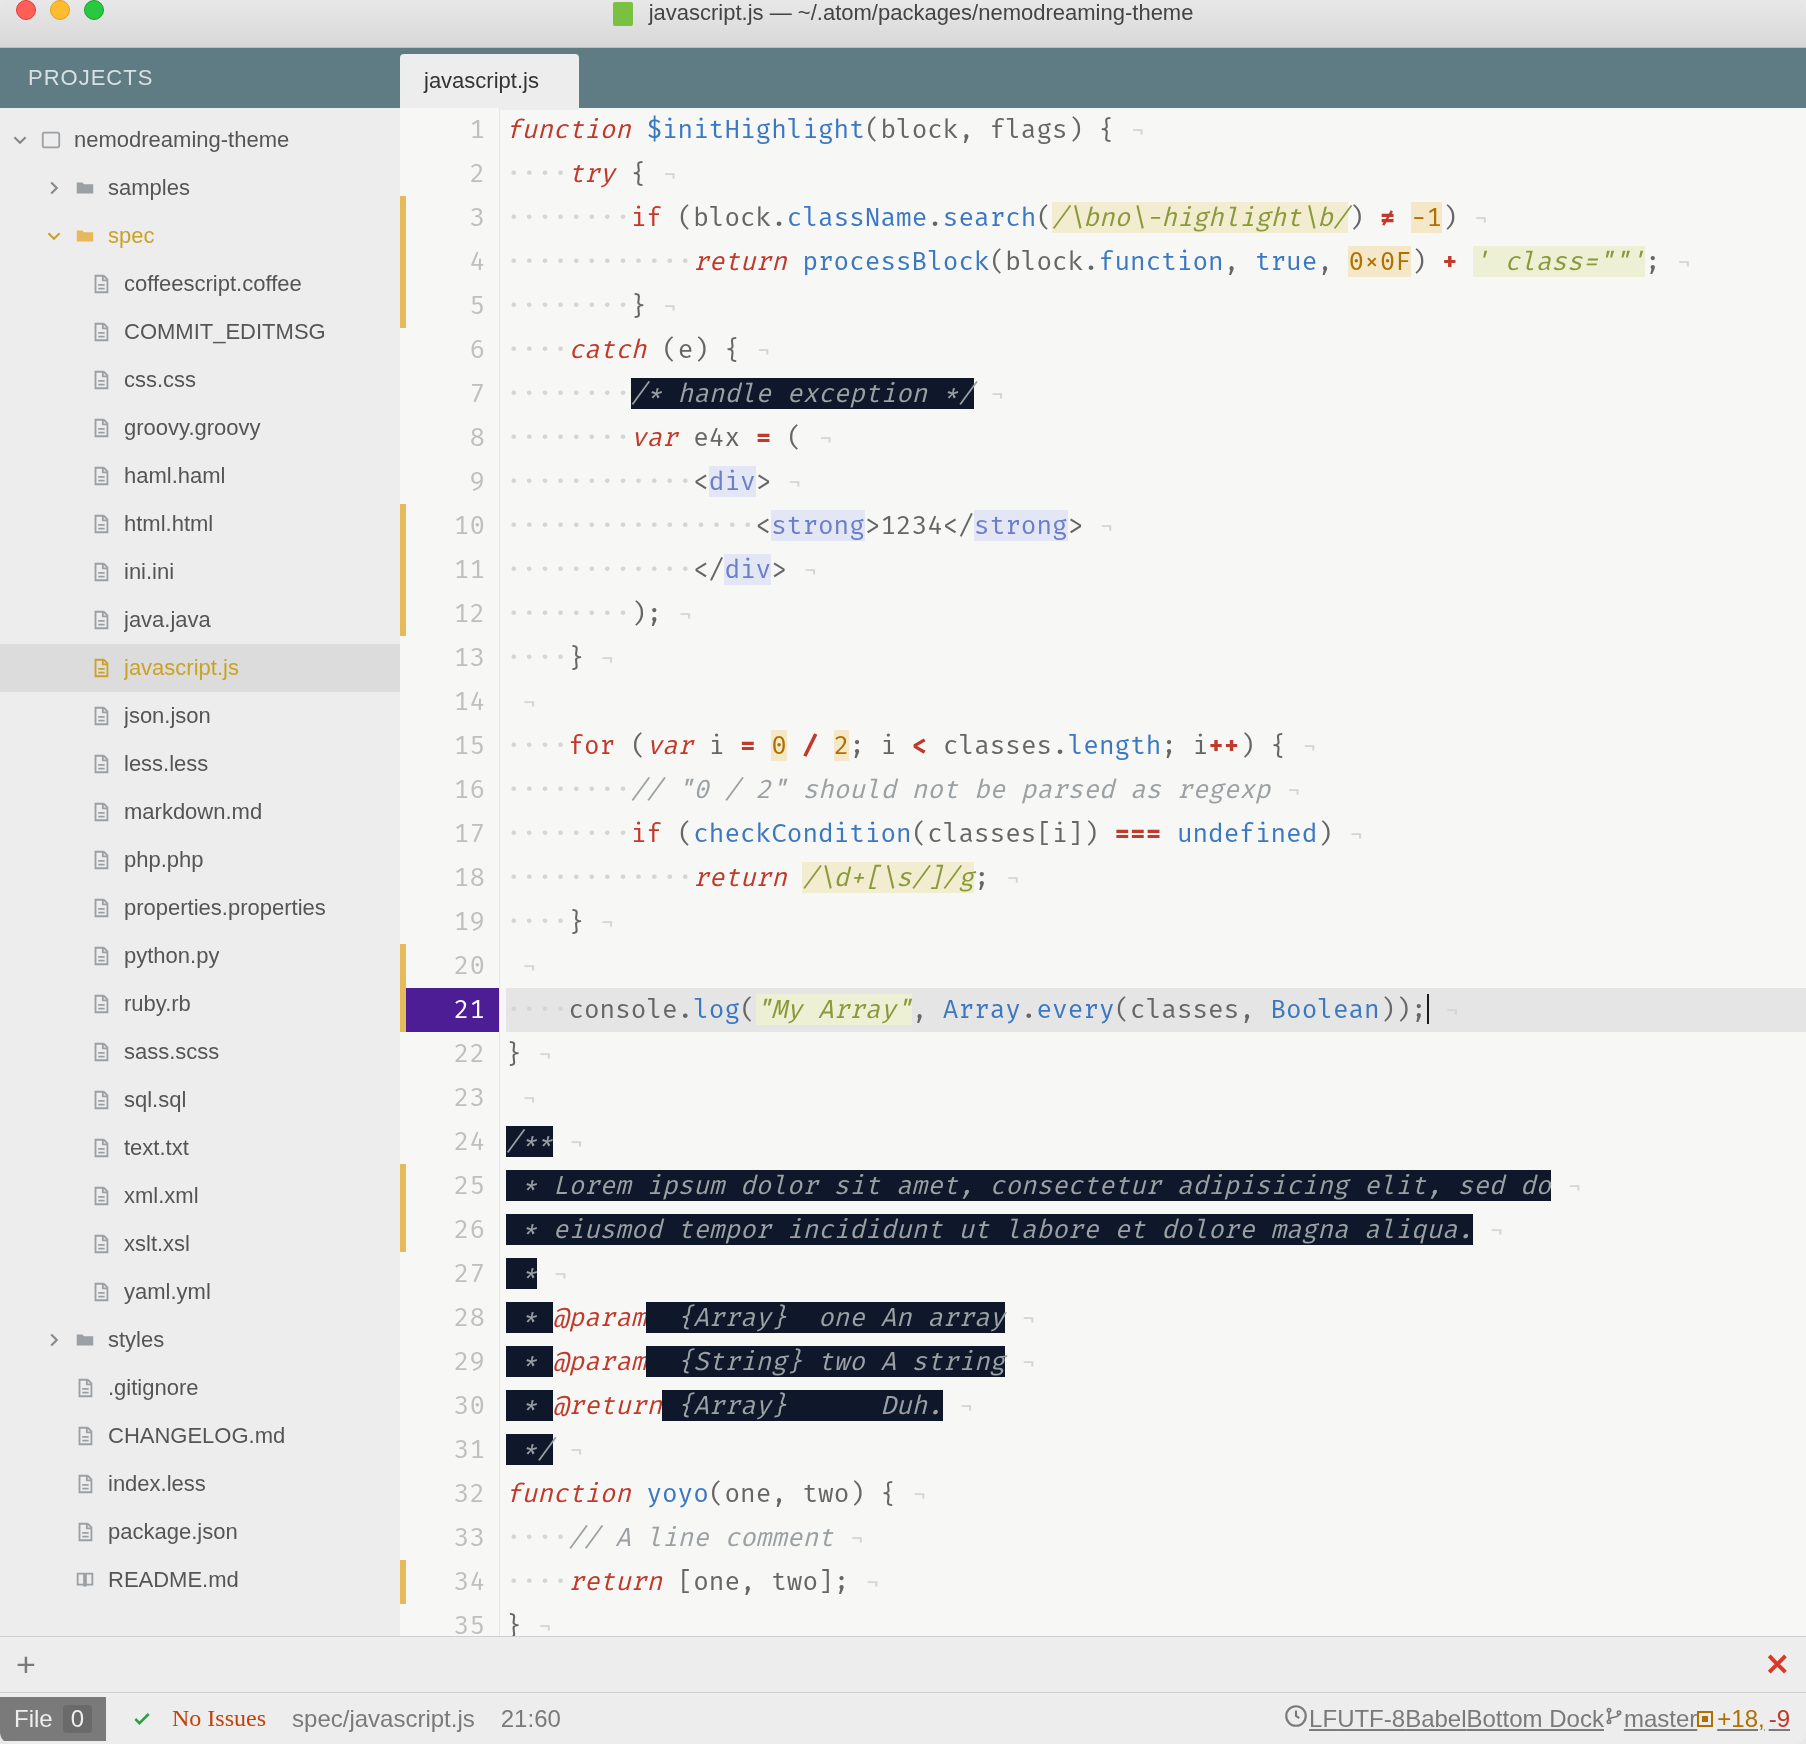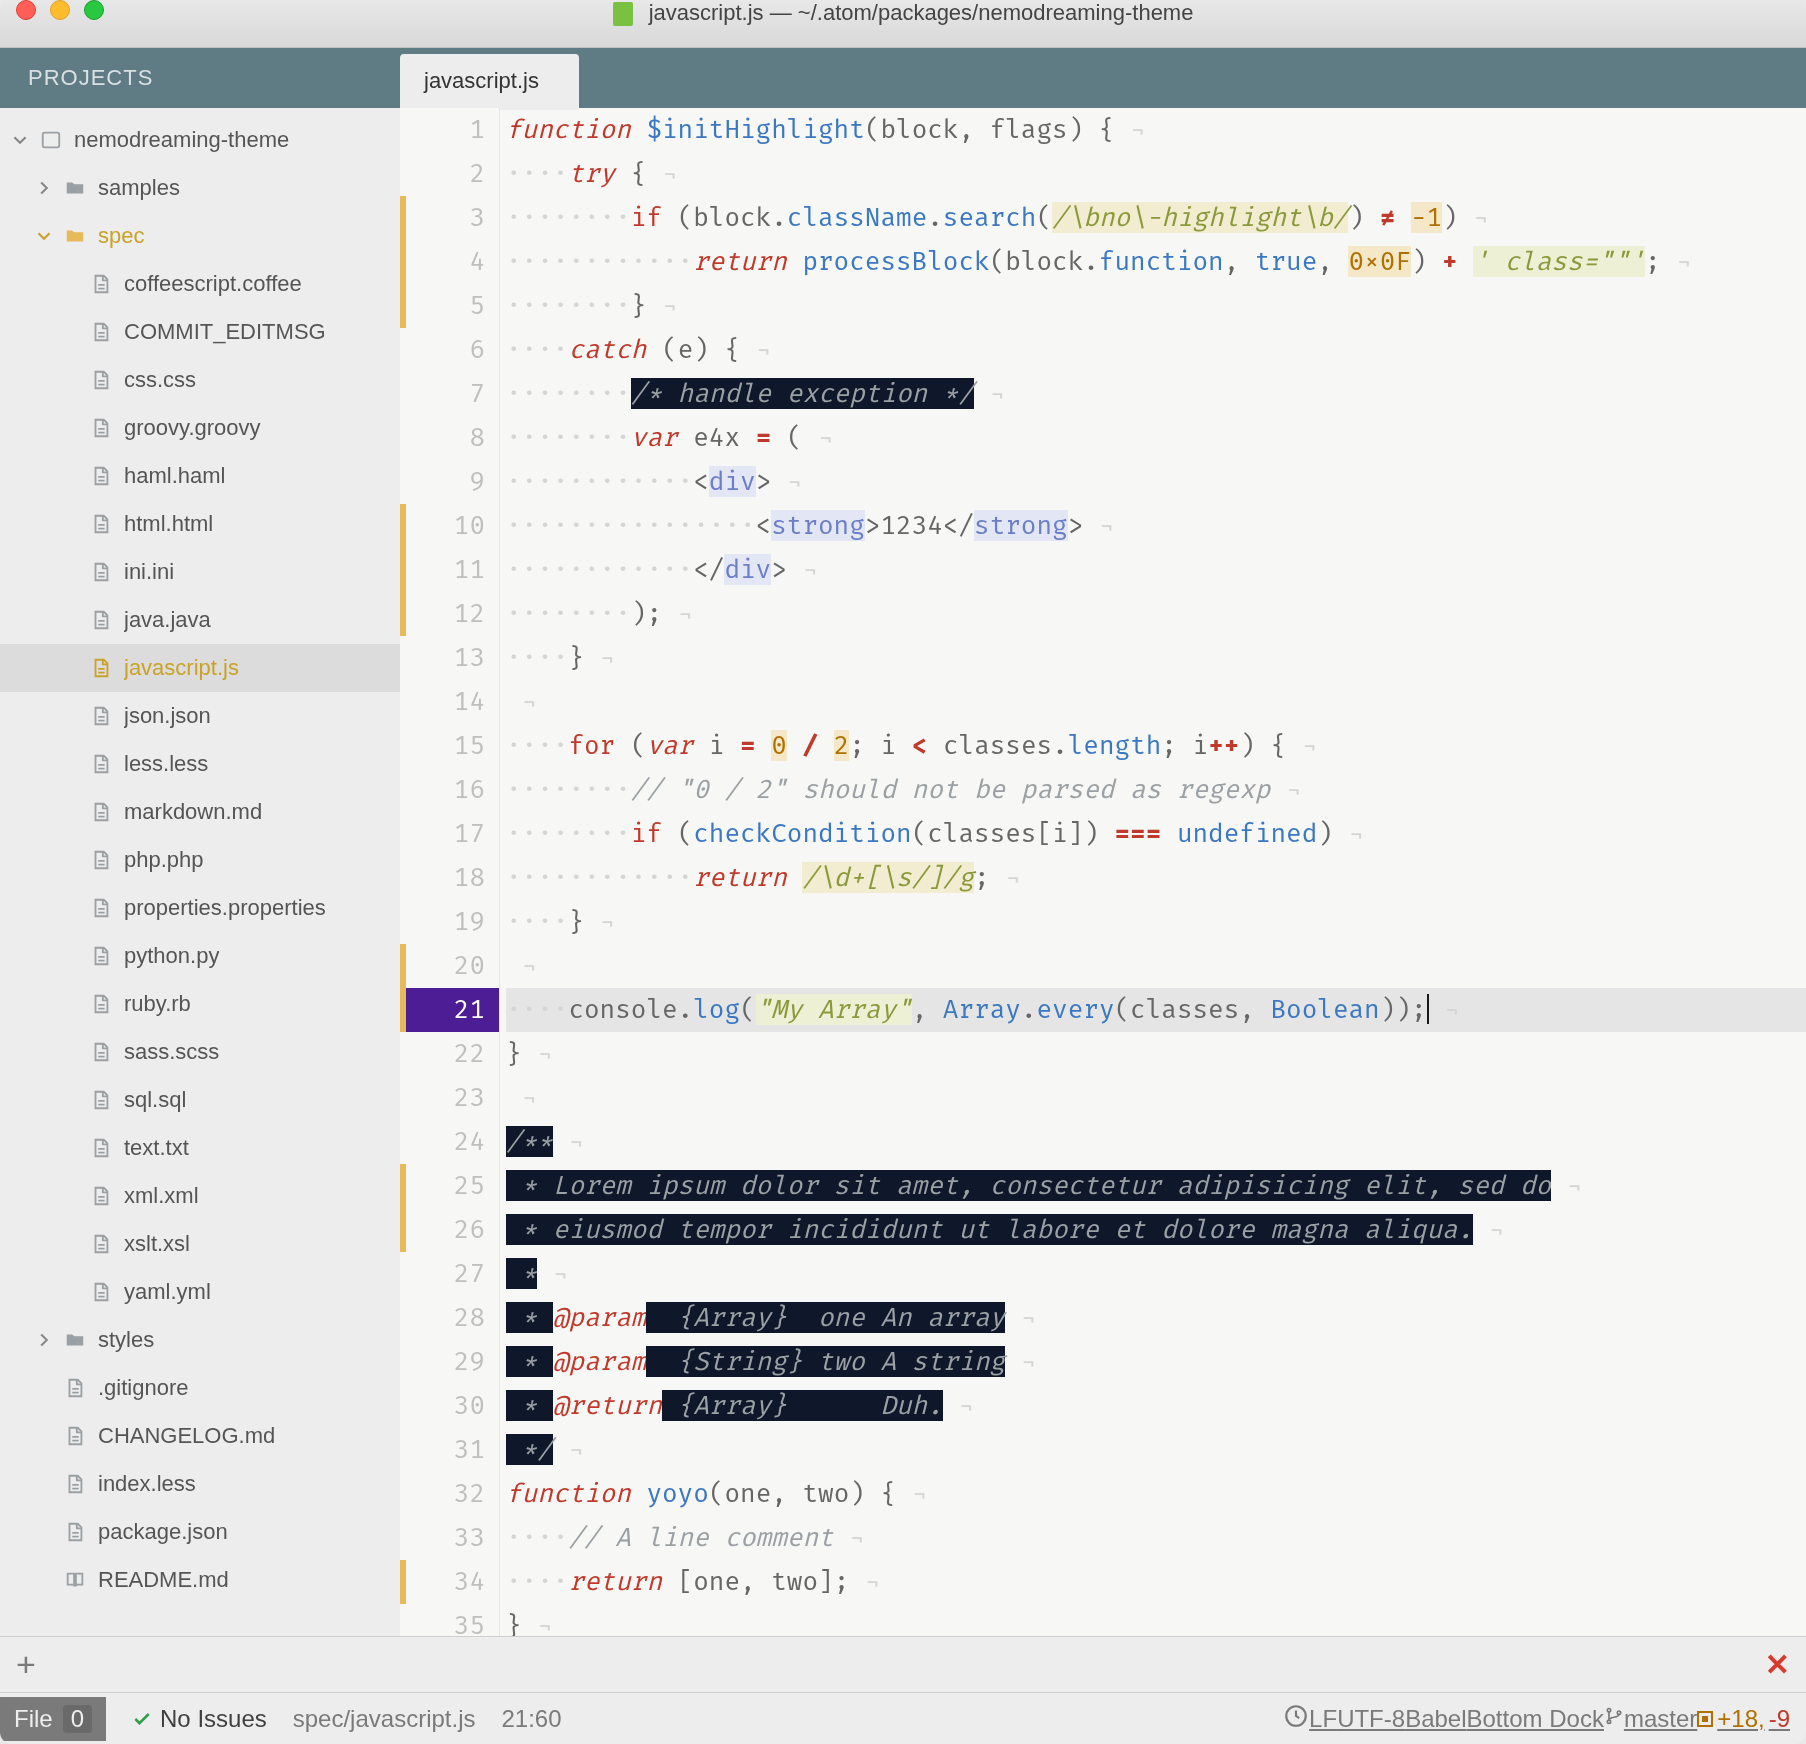--- a/index.html
+++ b/index.html
@@ -79,21 +79,21 @@
     font-size:22px;
     color:#555;
   }
   .tree-row {
     display:flex; align-items:center;
     height:48px;
     padding-left:12px;
     gap:10px;
     cursor:default;
   }
-  .tree-row.depth1 { padding-left:36px; }
+  .tree-row.depth1 { padding-left:46px; }
   .tree-row.depth2 { padding-left:88px; }
   .tree-row.selected { background:#dcdcdc; color:#c9a227; }
   .tree-row.selected .ico-file{ stroke:#c9a227; }
   .folder-open svg, .folder svg { fill:#9aa0a3; }
   .tree-row .chev { width:16px; display:inline-flex; justify-content:center; color:#888;}
   .tree-row .chev svg{width:14px;height:14px;}
   .ico { width:26px; height:26px; display:inline-flex; align-items:center; justify-content:center;}
   .ico svg{width:22px;height:22px;}
   .ico-file{stroke:#9aa0a3;fill:none;stroke-width:2;}
   .lbl { white-space:nowrap; overflow:hidden; text-overflow:ellipsis;}
@@ -164,21 +164,21 @@
     color:#7a7a7a;
     padding-right:16px;
   }
   .status-left{display:flex;align-items:center;gap:26px;}
   .file-badge{
     background:#7a7a7a;color:#eee;
     padding:8px 14px;
     display:flex;align-items:center;gap:10px;
   }
   .file-badge .cnt{background:#6a6a6a;padding:0 8px;border-radius:4px;}
-  .noissue{color:#404040;display:flex;align-items:center;gap:8px;}
+  .noissue{color:#c2410c;display:flex;align-items:center;gap:20px;font-family:Liberation Serif, serif;}
   .status-right{margin-left:auto;display:flex;align-items:center;text-decoration:underline;}
   .git-diff{display:flex;align-items:center;gap:4px;}
   .git-add{color:#b07000;}
   .git-del{color:#c0392b;}
   .sq{display:inline-block;width:16px;height:16px;border:2px solid #b07000;position:relative;}
   .sq::after{content:"";position:absolute;inset:3px;background:#b07000;}
   .clk svg{width:26px;height:26px;stroke:#7a7a7a;fill:none;stroke-width:2;}
   .branch svg{width:20px;height:24px;stroke:#7a7a7a;fill:none;stroke-width:2;}
 </style>
 </head>

